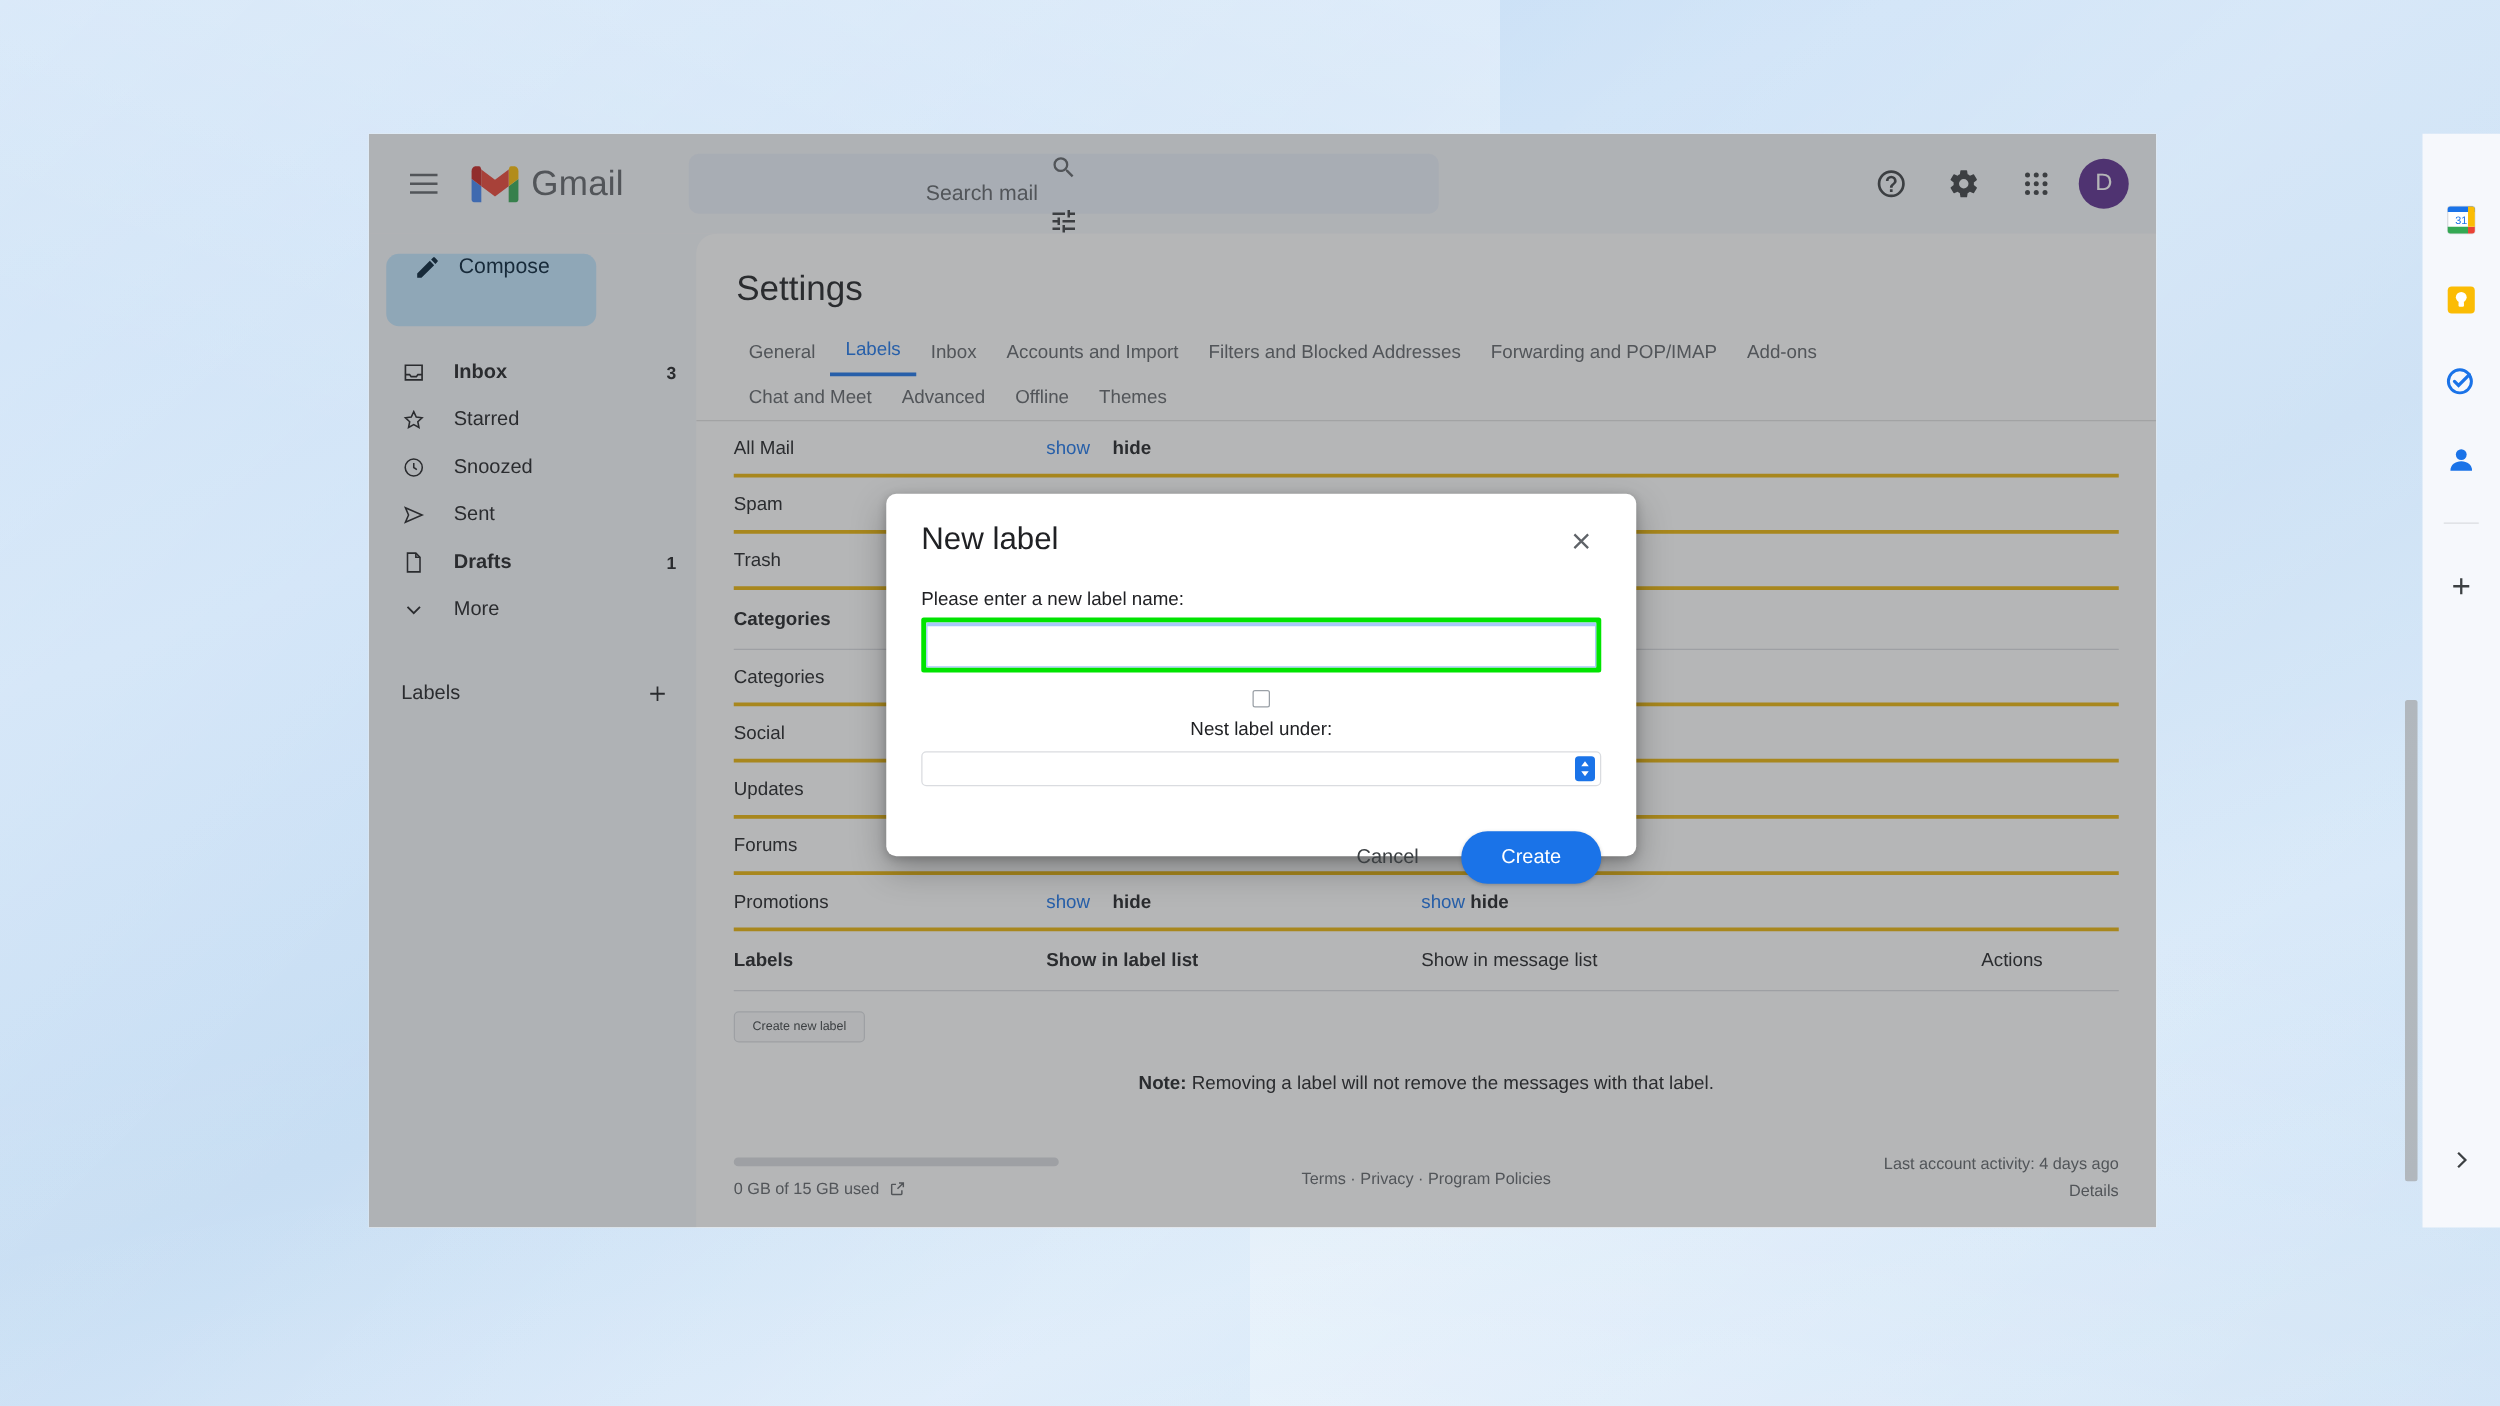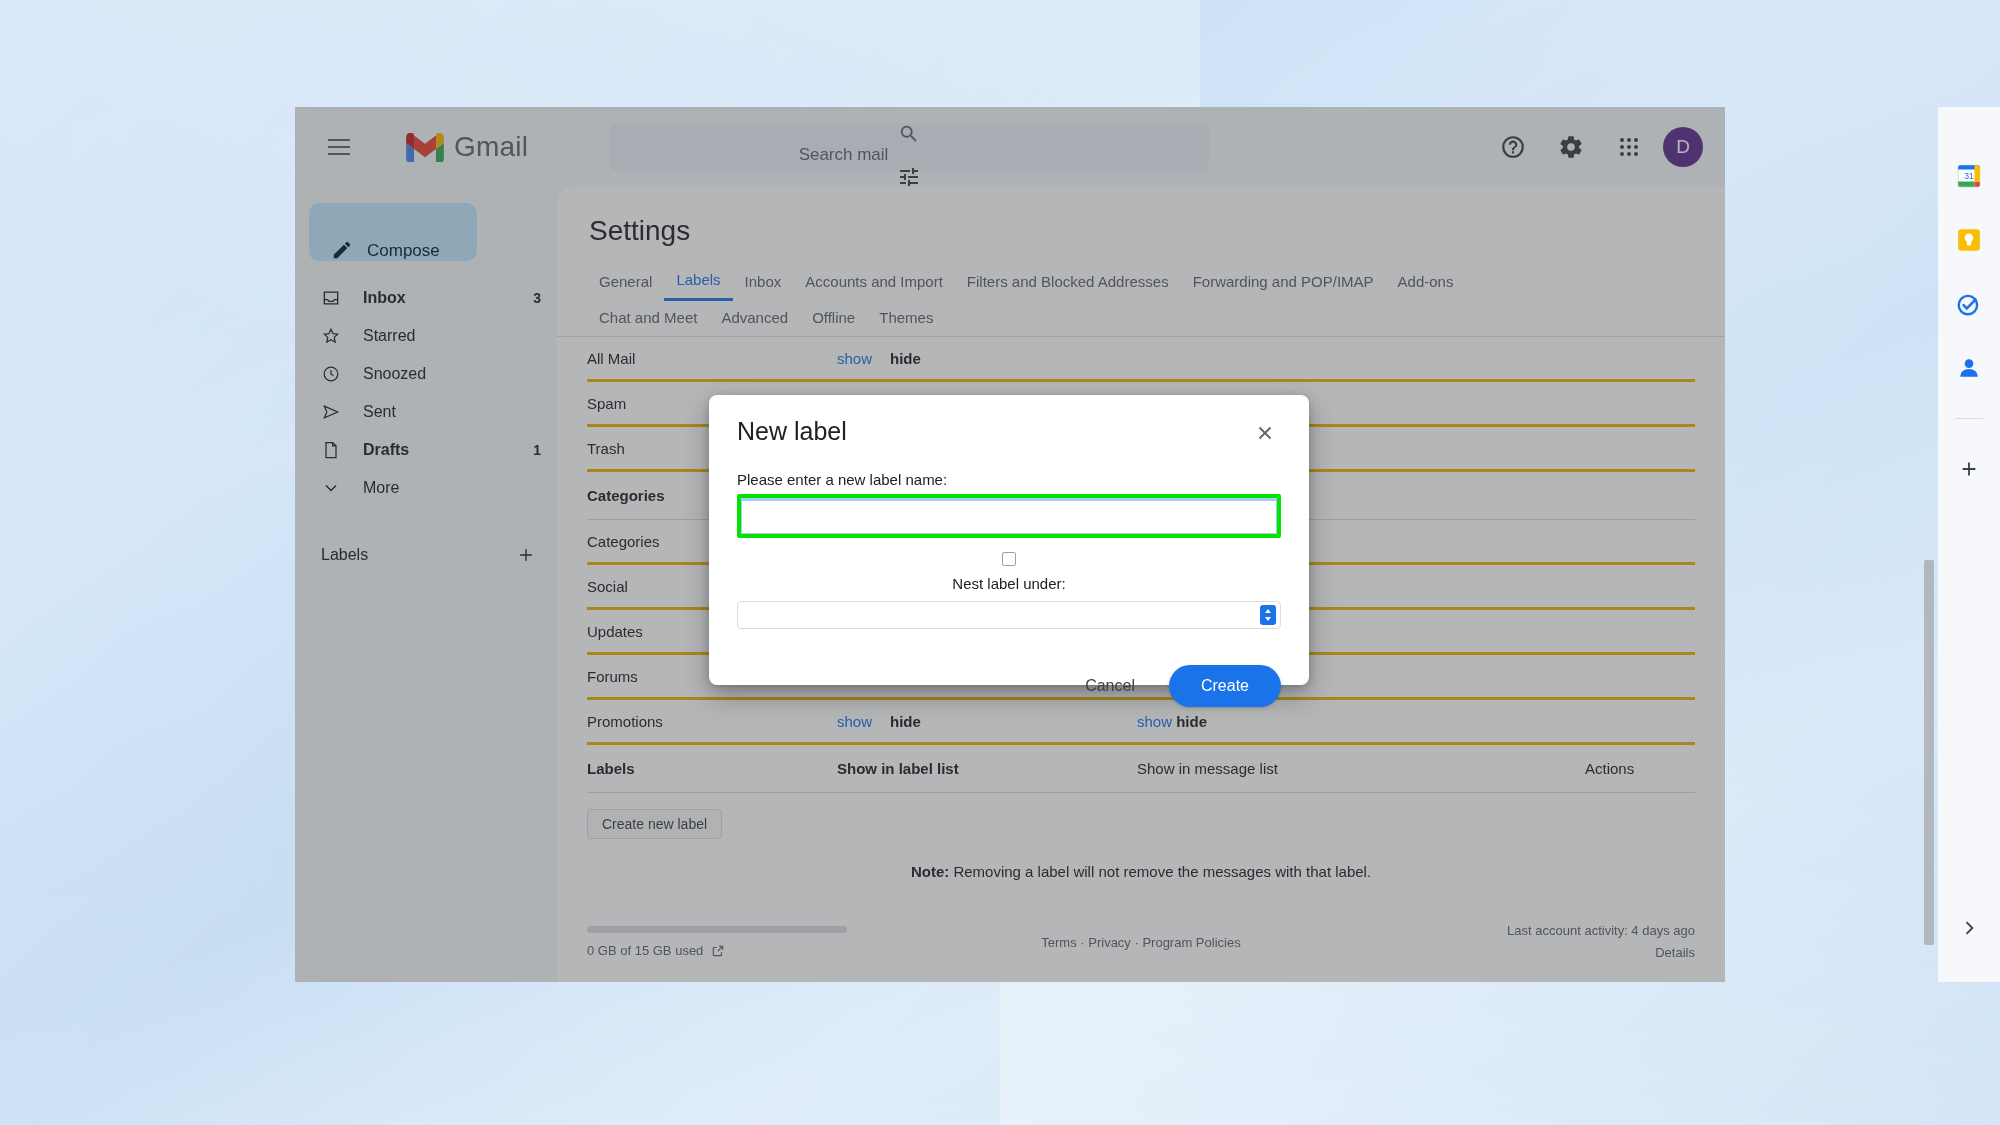--- a/index.html
+++ b/index.html
@@ -24,21 +24,21 @@
   #gmail-window {
     position: absolute; left: 295px; top: 107px; width: 1430px; height: 875px;
     background: #ffffff; overflow: hidden;
   }
   #dim-overlay {
     position: absolute; left: 0; top: 0; right: 0; bottom: 0;
     background: rgba(60,64,67,0.38); z-index: 40; pointer-events: none;
   }
 
   
-  .topbar { height: 80px; display: flex; align-items: center; background:#f6f8fc;gap:29px; }
+  .topbar { height: 80px; display: flex; align-items: center; background:#f6f8fc; }
   .hamburger { width: 48px; height: 48px; margin-left: 20px; display:flex;
     flex-direction: column; justify-content: center; align-items:center; gap:5px; cursor:pointer; border-radius:50%; }
   .hamburger span { display:block; width:22px; height:2px; background:#5f6368; }
   .brand { display:flex; align-items:center; gap:10px; margin-left: 14px; }
   .brand-name { font-size: 28px; color:#5f6368; letter-spacing:0.2px; }
   .search-wrap { margin-left: 52px; width: 600px; height: 48px; background:#eaf1fb;
     border-radius: 8px; display:flex; align-items:center; padding: 0 12px; flex-direction: column; }
   .search-ico { width:40px; height:40px; display:flex; align-items:center; justify-content:center; }
   .search-input { flex:1; border:none; background:transparent; outline:none;
     font-size: 17px; color:#202124; font-family:"Liberation Sans", sans-serif; }
@@ -48,21 +48,21 @@
   .icon-btn { width:48px; height:48px; border-radius:50%; display:flex; align-items:center; justify-content:center; cursor:pointer; }
   .avatar { width:40px; height:40px; border-radius:50%; background:#5b2d8e; color:#fff;
     display:flex; align-items:center; justify-content:center; font-size:19px; cursor:pointer; }
 
   
   .body-split { display:flex; height: 795px; background:#f6f8fc; }
 
   
   .sidebar { width: 262px; padding-top: 8px; flex-shrink:0; }
   .compose { margin: 8px 0 0 14px; width: 168px; height: 58px; border-radius: 10px;
-    background:#c2e7ff; display:flex; align-items:flex-end; gap:14px; padding-left:22px; cursor:pointer; }
+    background:#c2e7ff; display:flex; align-items:flex-start; gap:14px; padding-left:22px; cursor:pointer; }
   .compose-label { font-size:17px; color:#001d35; }
   .nav-list { margin-top: 18px; }
   .nav-item { height: 38px; display:flex; align-items:center; padding: 0 16px 0 26px;
     border-radius: 0 19px 19px 0; cursor:pointer; gap:22px; }
   .nav-item .nav-label { font-size:16px; color:#202124; flex:1; }
   .nav-item.bold .nav-label, .nav-item.bold .nav-count { font-weight:bold; }
   .nav-count { font-size:14px; color:#202124; }
   .labels-head { margin-top: 28px; height: 40px; display:flex; align-items:center;
     padding: 0 16px 0 26px; }
   .labels-head-title { font-size:16px; color:#202124; flex:1; }
@@ -81,21 +81,21 @@
     font-size:15px; color:#202124; }
   .srow.noline { border-bottom:none; }
   .srow.header-row { border-bottom:1px solid #dadce0; height:48px; }
   .c-name { width: 250px; }
   .c-name.bold, .c-col.bold { font-weight:bold; }
   .c-col { width: 300px; display:flex; gap:18px; }
   .c-actions { flex:1; }
   .lnk { color:#1a73e8; cursor:pointer; }
   .strong { font-weight:bold; color:#202124; }
   .create-label-btn { display:inline-block; margin: 10px 0 0 0; padding: 6px 14px; border:1px solid #dadce0;
-    border-radius: 4px; background:#f8f9fa; font-size:14px; color:#3c4043; cursor:pointer; }
+    border-radius: 4px; background:#f8f9fa; font-size:10px; color:#3c4043; cursor:pointer; }
   .note { text-align:center; font-size:15px; color:#202124; padding: 24px 0 0 0; }
   .note b { font-weight:bold; }
 
   
   .footer { position:absolute; left:0; right:0; bottom:0; height: 80px; padding: 0 30px;
     display:flex; align-items:center; font-size:13px; color:#5f6368; }
   .f-left { width: 33%; }
   .f-bar { width: 260px; height: 7px; border-radius: 4px; background:#dadce0; margin-bottom:10px; }
   .f-left-text { display:flex; align-items:center; gap:8px; }
   .f-center { width: 34%; text-align:center; }

